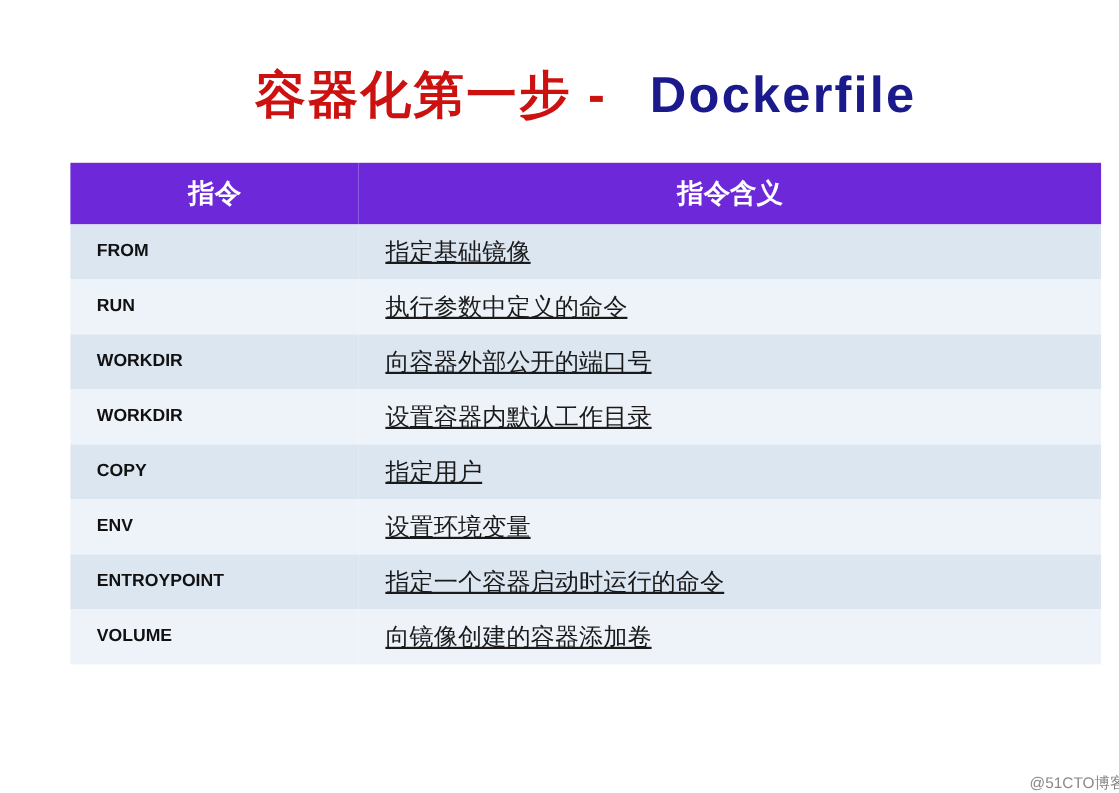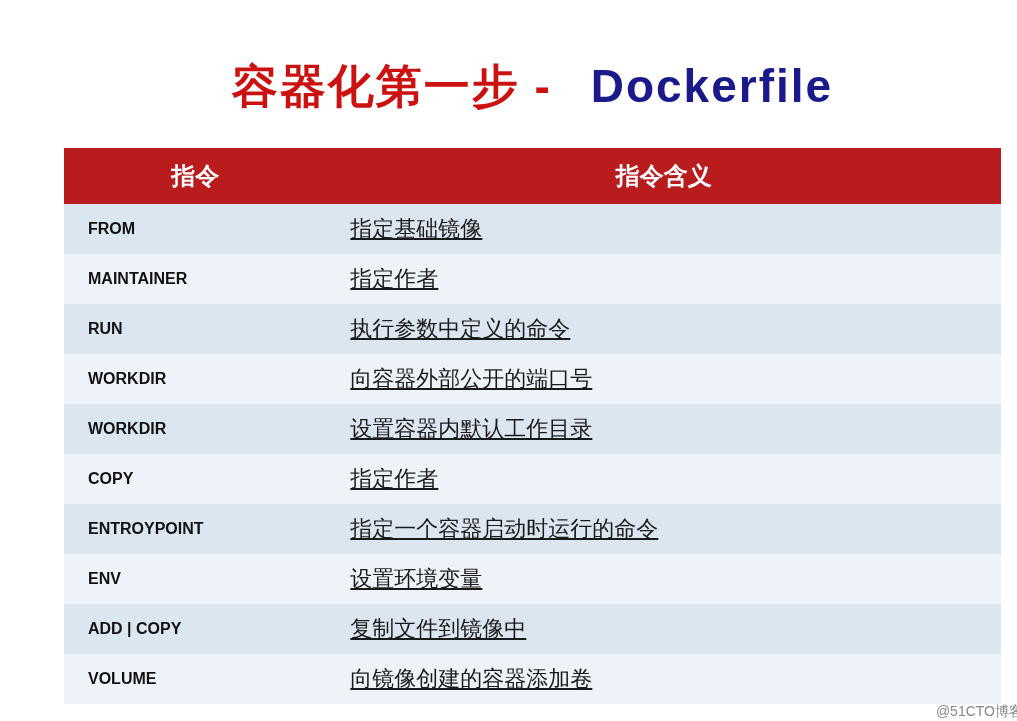--- a/index.html
+++ b/index.html
@@ -34,21 +34,21 @@
       color: #1a1a8c;
     }
 
     .main-table {
       width: 100%;
       border-collapse: collapse;
       font-size: 22px;
     }
 
     .main-table thead tr th {
-      background-color: #b91c1c;
+      background-color: #6d28d9;
       color: #ffffff;
       font-weight: bold;
       padding: 12px 24px;
       text-align: center;
       font-size: 24px;
     }
 
     .main-table thead tr th:first-child {
       width: 28%;
     }
@@ -102,50 +102,42 @@
       <th>指令</th>
       <th>指令含义</th>
     </tr>
   </thead>
   <tbody id="table-body">
   <tr>
         <td>FROM</td>
         <td>指定基础镜像</td>
       </tr>
       <tr>
-        <td>MAINTAINER</td>
-        <td>指定作者</td>
-      </tr>
-      <tr>
         <td>RUN</td>
         <td>执行参数中定义的命令</td>
       </tr>
       <tr>
         <td>WORKDIR</td>
         <td>向容器外部公开的端口号</td>
       </tr>
       <tr>
         <td>WORKDIR</td>
         <td>设置容器内默认工作目录</td>
       </tr>
       <tr>
         <td>COPY</td>
-        <td>指定作者</td>
-      </tr>
-      <tr>
-        <td>ENTROYPOINT</td>
-        <td>指定一个容器启动时运行的命令</td>
+        <td>指定用户</td>
       </tr>
       <tr>
         <td>ENV</td>
         <td>设置环境变量</td>
       </tr>
       <tr>
-        <td>ADD | COPY</td>
-        <td>复制文件到镜像中</td>
+        <td>ENTROYPOINT</td>
+        <td>指定一个容器启动时运行的命令</td>
       </tr>
       <tr>
         <td>VOLUME</td>
         <td>向镜像创建的容器添加卷</td>
       </tr>
     </tbody>
 </table>
 
 <div class="watermark">@51CTO博客</div>
 

